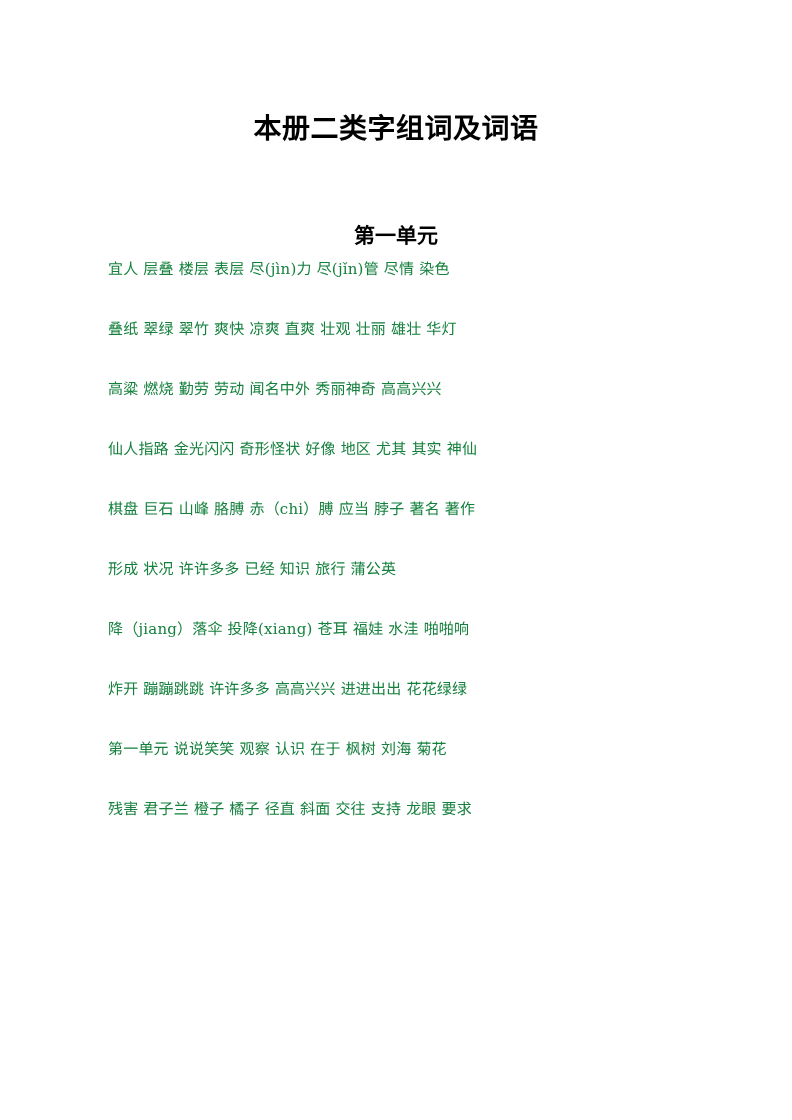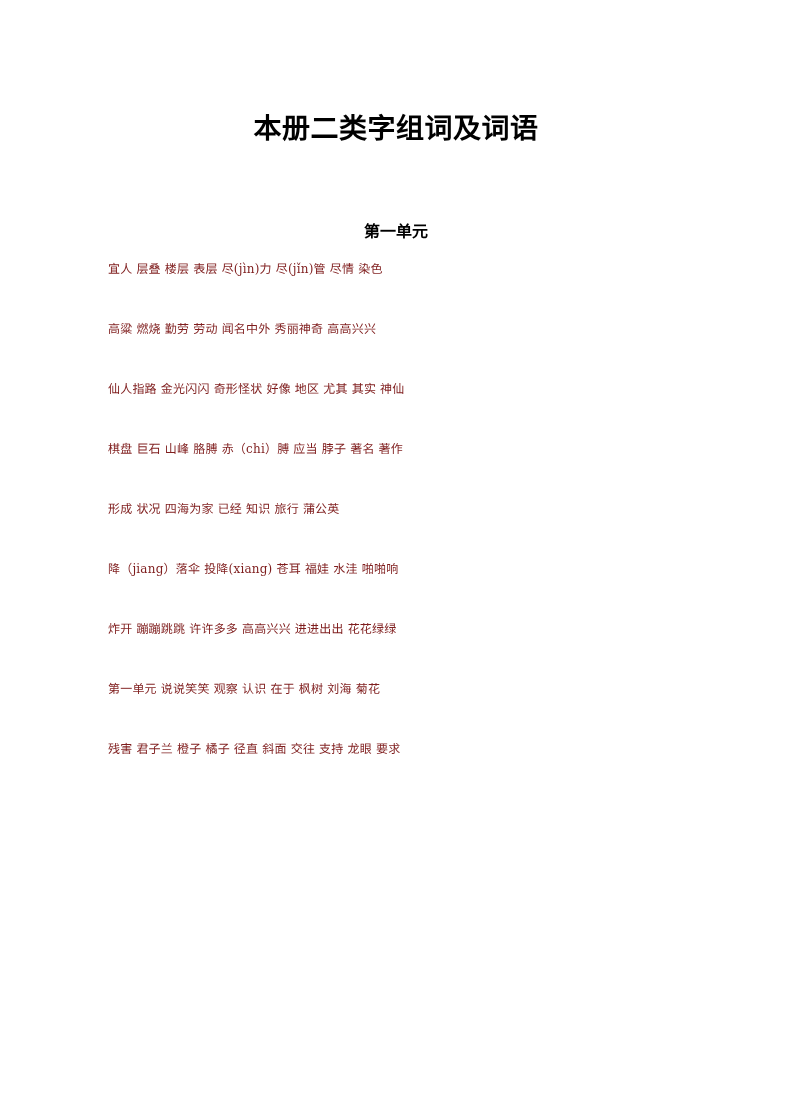--- a/index.html
+++ b/index.html
@@ -36,60 +36,61 @@
     white-space: nowrap;
   }
 
   
   .unit-heading {
     position: absolute;
     left: 0;
     right: 0;
     top: 186px;
     text-align: center;
-    font-size: 16px;
+    font-size: 21px;
     font-weight: bold;
     line-height: 1.3;
     font-family: "DejaVu Serif", "Liberation Serif", serif;
     white-space: nowrap;
     margin-top: 36px;
   }
 
   
   .word-lines {
     position: absolute;
     left: 108px;
     top: 239px;
     width: 580px;
   }
 
   .word-line {
-    font-size: 12px;
+    font-size: 15px;
     line-height: 60px;
     height: 60px;
     white-space: nowrap;
     font-family: "DejaVu Serif", "Liberation Serif", serif;
-    color: #7f1d1d;
+    color: #15803d;
     letter-spacing: 0.2px;
   }
 </style>
 </head>
 <body>
 
 <div class="page">
 
   <h1 class="doc-title">本册二类字组词及词语</h1>
 
   <h2 class="unit-heading">第一单元</h2>
 
   <div class="word-lines">
     <div class="word-line">宜人  层叠  楼层  表层  尽(jìn)力  尽(jǐn)管  尽情  染色</div>
+    <div class="word-line">叠纸  翠绿  翠竹  爽快  凉爽  直爽  壮观  壮丽   雄壮  华灯</div>
     <div class="word-line">高粱   燃烧   勤劳   劳动   闻名中外   秀丽神奇   高高兴兴</div>
     <div class="word-line">仙人指路  金光闪闪  奇形怪状  好像  地区  尤其   其实   神仙</div>
     <div class="word-line">棋盘  巨石  山峰   胳膊  赤（chi）膊   应当  脖子  著名  著作</div>
-    <div class="word-line">形成   状况   四海为家   已经   知识    旅行    蒲公英</div>
+    <div class="word-line">形成   状况   许许多多   已经   知识    旅行    蒲公英</div>
     <div class="word-line">降（jiang）落伞   投降(xiang)    苍耳   福娃   水洼   啪啪响</div>
     <div class="word-line">炸开   蹦蹦跳跳   许许多多   高高兴兴   进进出出   花花绿绿</div>
     <div class="word-line">第一单元  说说笑笑  观察   认识   在于   枫树   刘海  菊花</div>
     <div class="word-line">残害  君子兰  橙子  橘子  径直  斜面  交往  支持  龙眼  要求</div>
   </div>
 
 </div>
 
 </body></html>

